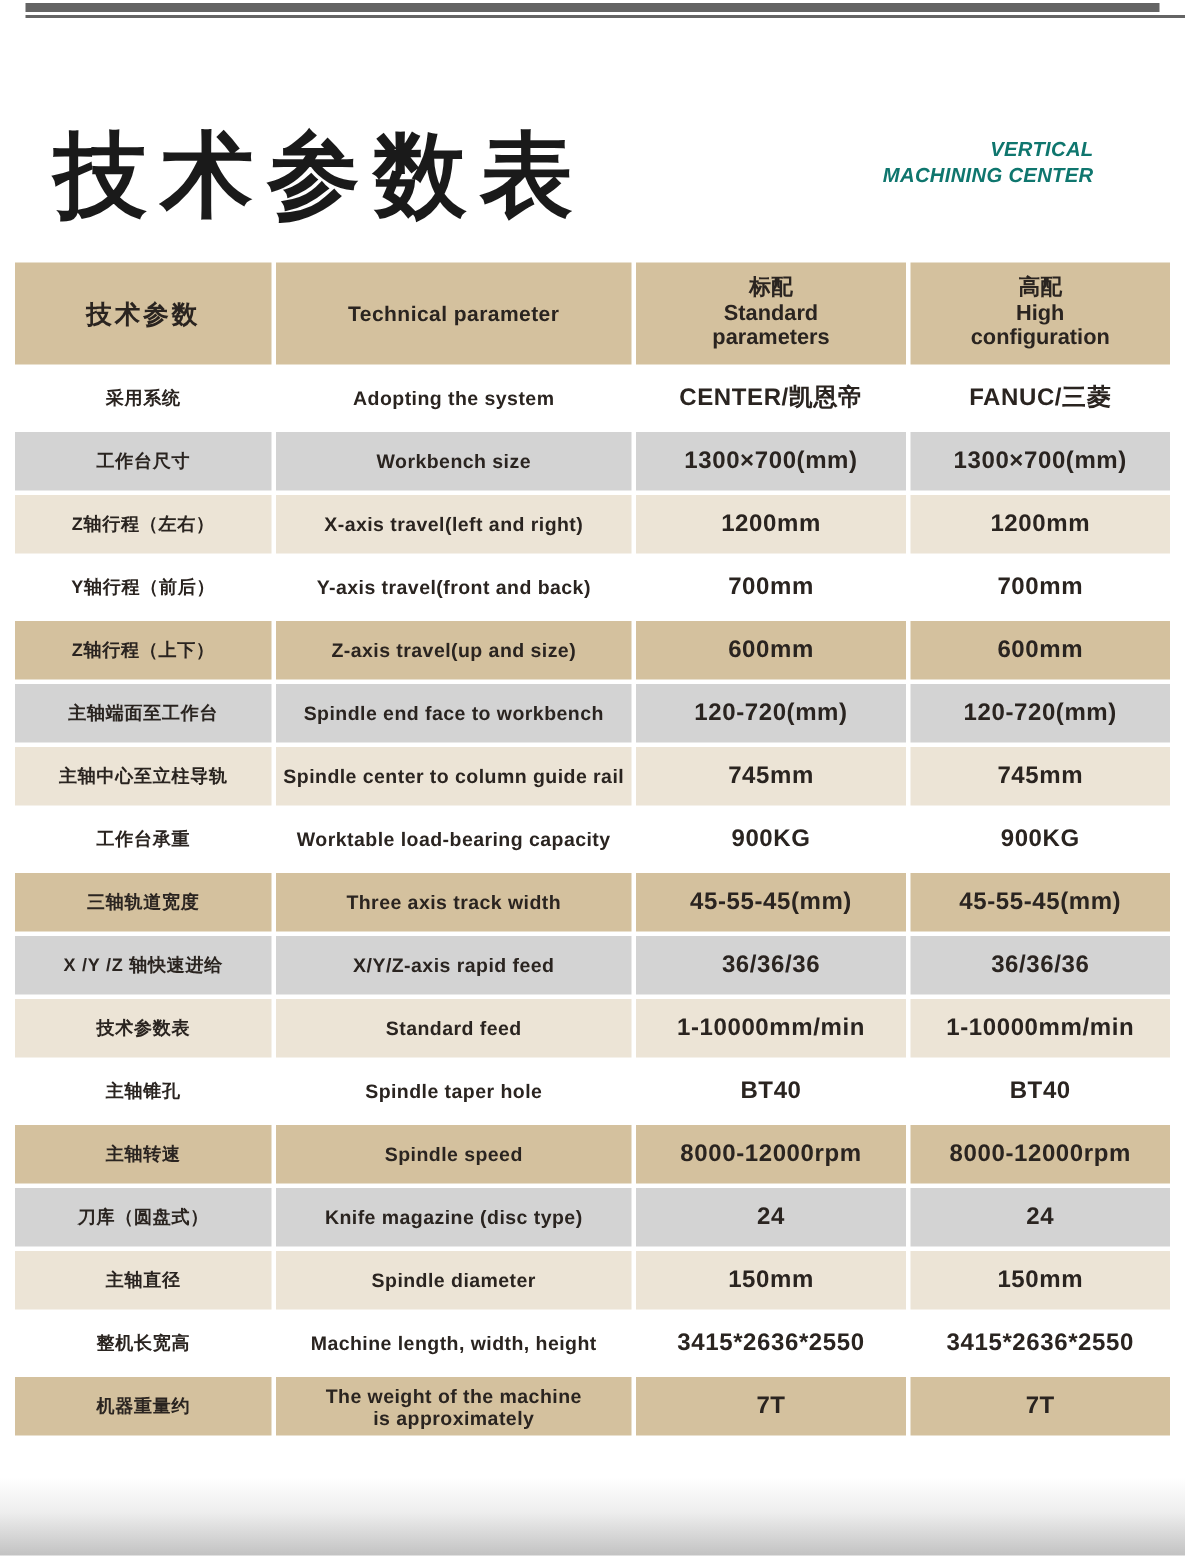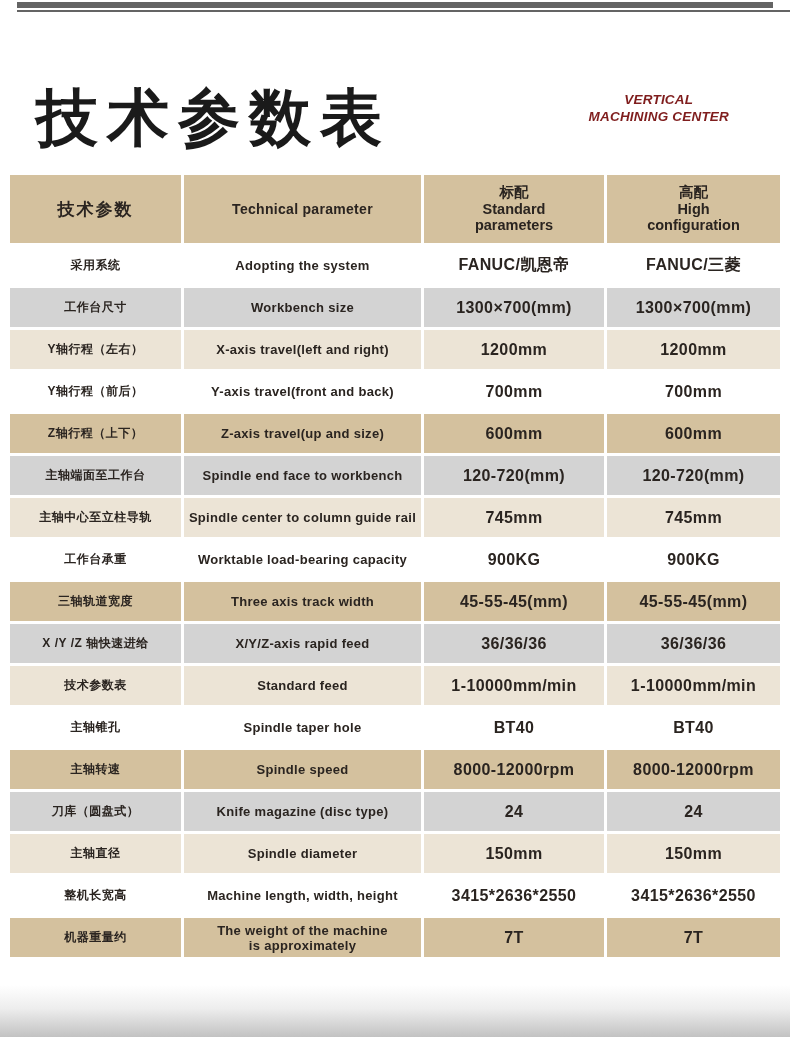--- a/index.html
+++ b/index.html
@@ -24,22 +24,22 @@
 
   
   .page-title {
     position: absolute; left: 36px; top: 79px;
     font-size: 62px; font-weight: 900; letter-spacing: 9px;
     color: #1a1a1a; line-height: 78px; white-space: nowrap;
   }
   .page-subtitle {
     position: absolute; right: 61px; top: 92px;
     font-size: 13.5px; font-weight: bold; font-style: italic;
-    text-align: center; line-height: 16.5px; letter-spacing: 0.2px;
-    color: #7f1d1d; white-space: pre-line;
+    text-align: right; line-height: 16.5px; letter-spacing: 0.2px;
+    color: #0f766e; white-space: pre-line;
   }
 
   
   .spec-table {
     position: absolute; left: 10px; top: 175px; width: 770px;
     display: grid;
     grid-template-columns: 171px 237px 180px 173px;
     grid-template-rows: 68px;
     grid-auto-rows: 39px;
     gap: 3px;
@@ -86,29 +86,29 @@
     <div class="cell hcell c2 bg-tan">Technical parameter</div>
     <div class="cell hcell c3 bg-tan">标配
 Standard
 parameters</div>
     <div class="cell hcell c4 bg-tan">高配
 High
 configuration</div>
 
     <div class="cell c1 bg-white">采用系统</div>
     <div class="cell c2 bg-white">Adopting the system</div>
-    <div class="cell c3 val bg-white">FANUC/凯恩帝</div>
+    <div class="cell c3 val bg-white">CENTER/凯恩帝</div>
     <div class="cell c4 val bg-white">FANUC/三菱</div>
 
     <div class="cell c1 bg-gray">工作台尺寸</div>
     <div class="cell c2 bg-gray">Workbench size</div>
     <div class="cell c3 val bg-gray">1300×700(mm)</div>
     <div class="cell c4 val bg-gray">1300×700(mm)</div>
 
-    <div class="cell c1 bg-cream">Y轴行程（左右）</div>
+    <div class="cell c1 bg-cream">Z轴行程（左右）</div>
     <div class="cell c2 bg-cream">X-axis travel(left and right)</div>
     <div class="cell c3 val bg-cream">1200mm</div>
     <div class="cell c4 val bg-cream">1200mm</div>
 
     <div class="cell c1 bg-white">Y轴行程（前后）</div>
     <div class="cell c2 bg-white">Y-axis travel(front and back)</div>
     <div class="cell c3 val bg-white">700mm</div>
     <div class="cell c4 val bg-white">700mm</div>
 
     <div class="cell c1 bg-tan">Z轴行程（上下）</div>

